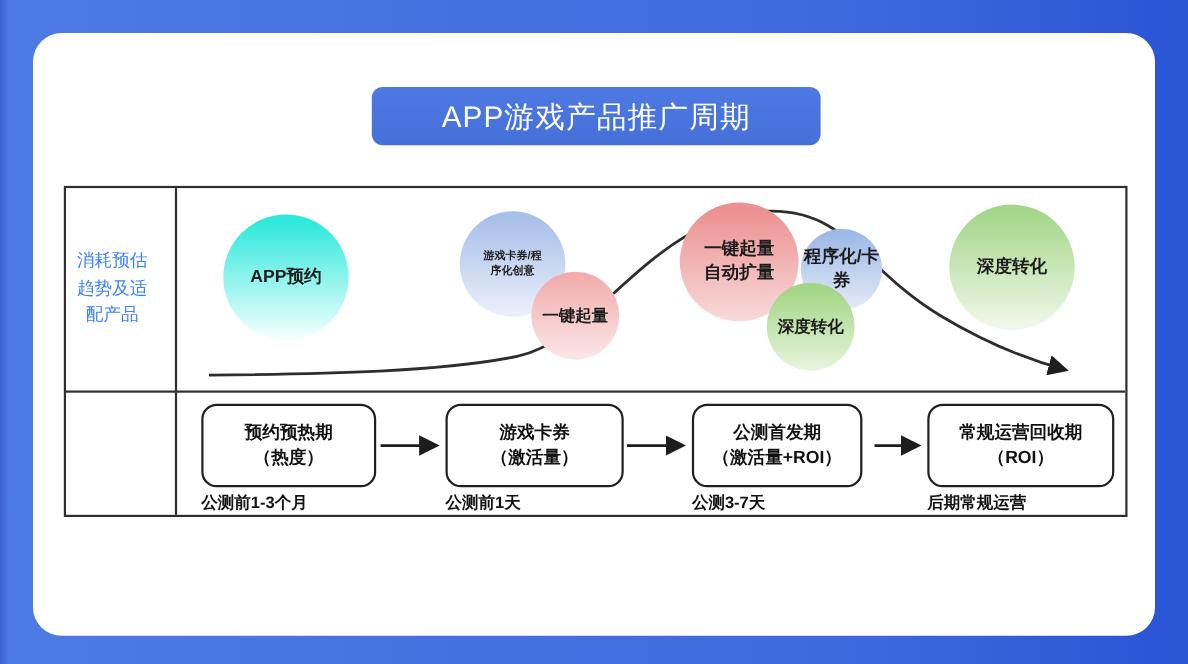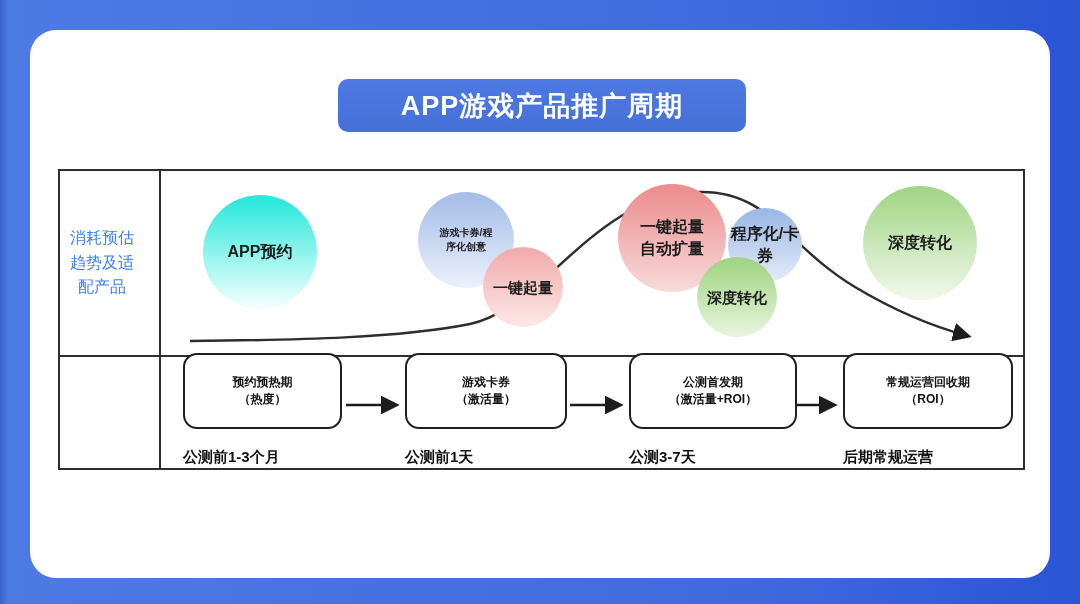--- a/index.html
+++ b/index.html
@@ -10,21 +10,21 @@
     position:relative;
   }
   .card {
     position:absolute; left:30px; top:30px; width:1020px; height:548px;
     background:#ffffff; border-radius:26px;
   }
   .banner {
     position:absolute; left:338px; top:79px; width:408px; height:53px;
     background:linear-gradient(180deg,#4e79e2,#4570d8); border-radius:10px;
     display:flex; align-items:center; justify-content:center;
-    color:#ffffff; font-size:27px; font-weight:bold; letter-spacing:1px;text-align:center;
+    color:#ffffff; font-size:27px; font-weight:normal; letter-spacing:1px;text-align:center;
   }
   .chart-table {
     position:absolute; left:58px; top:169px; width:967px; height:301px;
     border:2px solid #2e2e2e;
   }
   .col-divider { position:absolute; left:99px; top:0; width:2px; height:100%; background:#2e2e2e; }
   .row-divider { position:absolute; left:0; top:184px; width:100%; height:2px; background:#2e2e2e; }
   .row-label {
     position:absolute; left:3px; width:78px; display:flex; align-items:center; justify-content:center;
     text-align:center; font-size:16px; color:#3b82f6; line-height:1.55; white-space:pre-line;
@@ -41,28 +41,28 @@
   }
   .b1 { left:203px; top:195px; width:114px; height:114px; font-size:16px; }
   .b2 { left:418px; top:192px; width:96px;  height:96px;  font-size:10px; }
   .b3 { left:483px; top:247px; width:80px;  height:80px;  font-size:15px; }
   .b4 { left:618px; top:184px; width:108px; height:108px; font-size:16px; }
   .b5 { left:728px; top:208px; width:74px;  height:74px;  font-size:16px; }
   .b6 { left:697px; top:257px; width:80px;  height:80px;  font-size:15px; }
   .b7 { left:863px; top:186px; width:114px; height:114px; font-size:16px; }
 
   .stage-box {
-    position:absolute; top:353px; height:76px; z-index:2;
+    position:absolute; top:367px; height:76px; z-index:2;
     border:2.5px solid #1f1f1f; border-radius:14px; background:#ffffff;
     display:flex; align-items:center; justify-content:center; text-align:center;
-    font-size:12px; font-weight:bold; color:#111; line-height:1.45; white-space:pre-line;
+    font-size:16px; font-weight:bold; color:#111; line-height:1.45; white-space:pre-line;
   }
   .s1 { left:183px; width:159px; }
   .s2 { left:405px; width:162px; }
-  .s3 { left:629px; width:168px; }
+  .s3 { left:629px; width:155px; }
   .s4 { left:843px; width:170px; }
   .stage-caption {
     position:absolute; top:448px; z-index:2; text-align:left;
     font-size:15px; font-weight:bold; color:#111;
   }
   .c1 { left:183px; width:159px; }
   .c2 { left:405px; width:162px; }
   .c3 { left:629px; width:163px; }
   .c4 { left:843px; width:167px; }
 </style>

